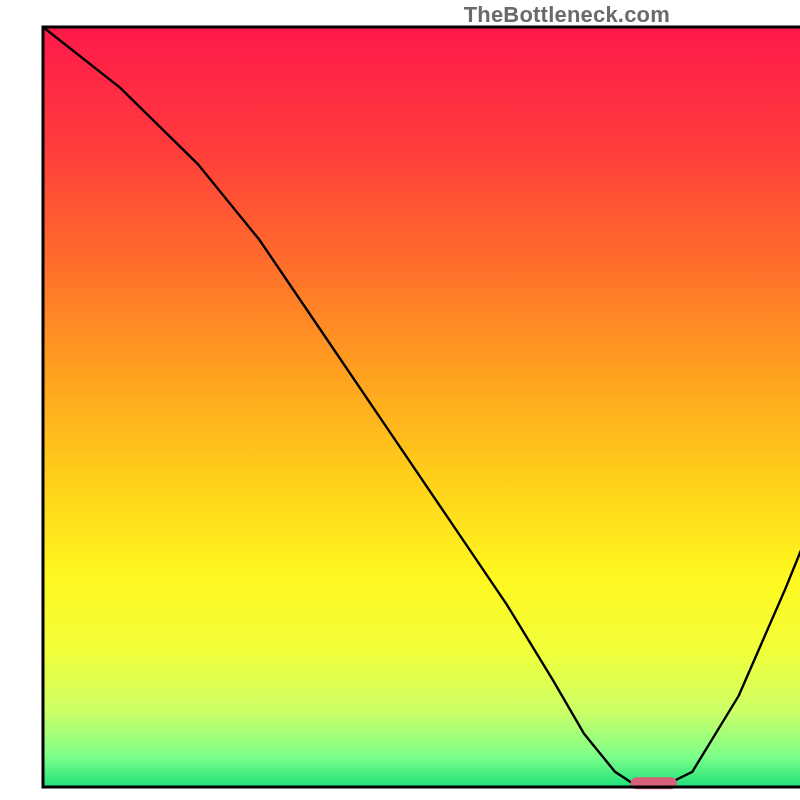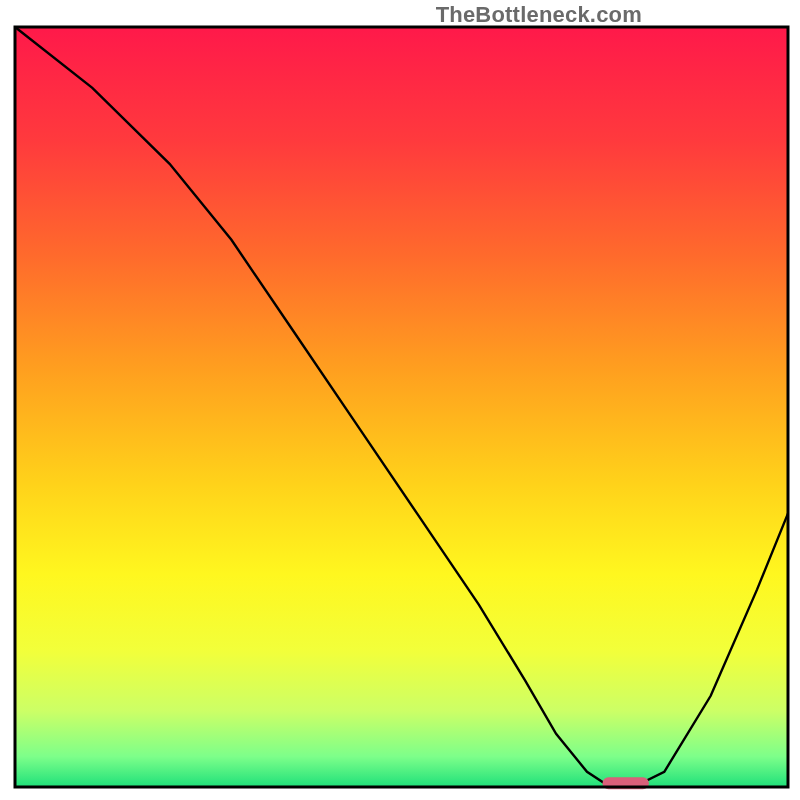--- a/index.html
+++ b/index.html
@@ -7,20 +7,21 @@
     padding: 0;
     width: 800px;
     height: 800px;
     background: #ffffff;
     font-family: Arial, Helvetica, sans-serif;
   }
   .container {
     position: relative;
     width: 652px;
     height: 800px;
+    margin-left: 28px;
   }
   .watermark {
     position: absolute;
     top: 2px;
     right: 10px;
     font-size: 22px;
     font-weight: 600;
     color: #6a6a6a;
     letter-spacing: 0.2px;
   }

